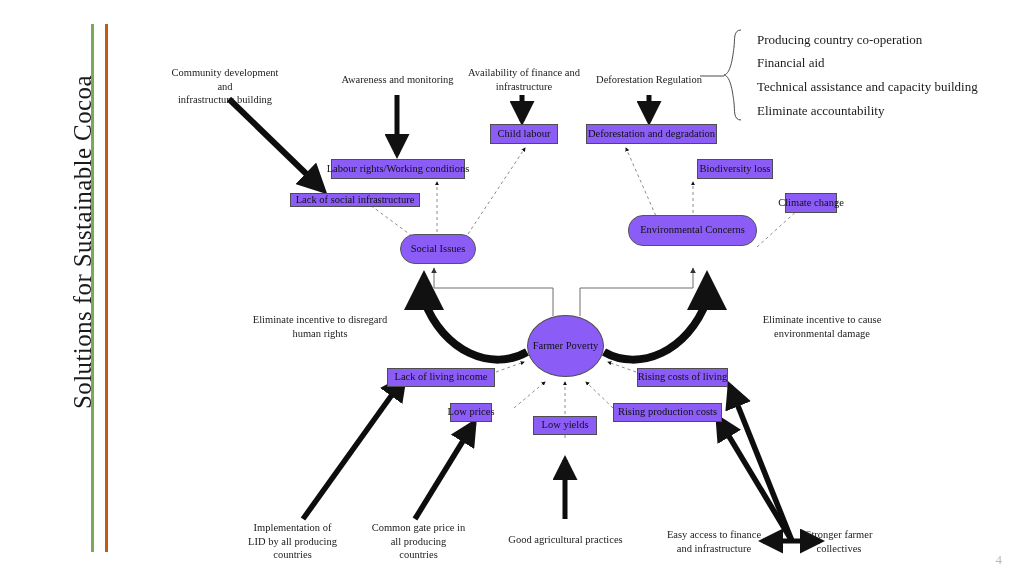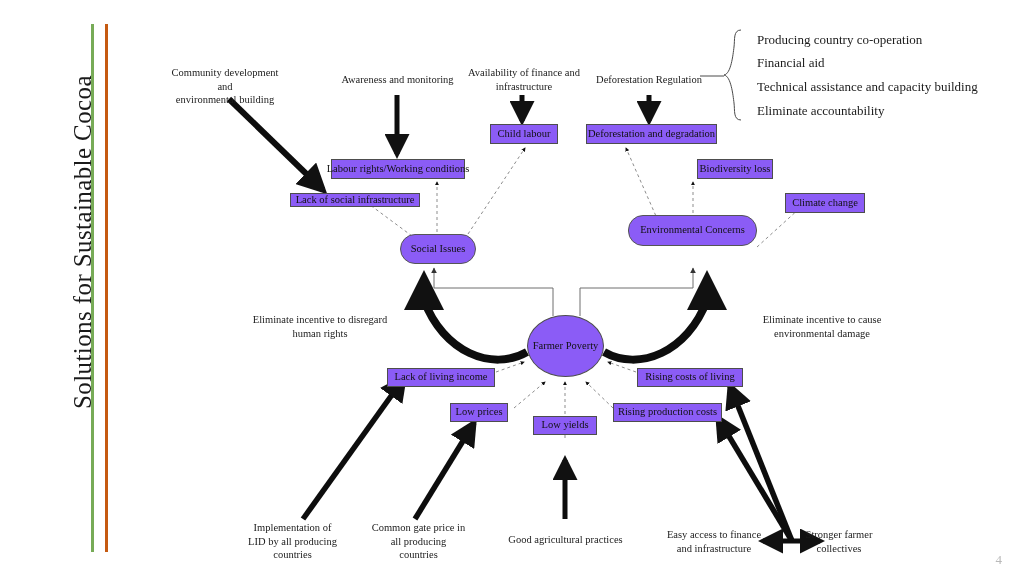--- a/index.html
+++ b/index.html
@@ -119,45 +119,45 @@
       <path d="M 415 519 L 474 423" stroke-width="5.5"></path>
       <path d="M 565 519 L 565 460" stroke-width="5"></path>
       <path d="M 792 541 L 718 418" stroke-width="5.5"></path>
       <path d="M 792 541 L 730 386" stroke-width="5.5"></path>
     </g>
 
     <path d="M 763 541 L 820 541" stroke="#0d0d0d" stroke-width="5" fill="none" marker-start="url(#tip)" marker-end="url(#tip)"></path>
   </svg>
 
   <div class="txt" style="left:164px;top:66px;width:122px;white-space:pre-line;">Community development and
-environmental building</div>
+infrastructure building</div>
   <div class="txt" style="left:335px;top:73px;width:125px;white-space:pre-line;">Awareness and monitoring</div>
   <div class="txt" style="left:466px;top:66px;width:116px;white-space:pre-line;">Availability of finance and
 infrastructure</div>
   <div class="txt" style="left:589px;top:73px;width:120px;white-space:pre-line;">Deforestation Regulation</div>
 
   <div class="brace-item" style="left:757px;top:33px;">Producing country co-operation</div>
   <div class="brace-item" style="left:757px;top:56px;">Financial aid</div>
   <div class="brace-item" style="left:757px;top:80px;">Technical assistance and capacity building</div>
   <div class="brace-item" style="left:757px;top:104px;">Eliminate accountability</div>
 
   <div class="node" style="left:331px;top:159px;width:134px;height:20px;">Labour rights/Working conditions</div>
   <div class="node" style="left:290px;top:193px;width:130px;height:14px;">Lack of social infrastructure</div>
   <div class="node" style="left:490px;top:124px;width:68px;height:20px;">Child labour</div>
   <div class="node" style="left:586px;top:124px;width:131px;height:20px;">Deforestation and degradation</div>
   <div class="node" style="left:697px;top:159px;width:76px;height:20px;">Biodiversity loss</div>
-  <div class="node" style="left:785px;top:193px;width:80px;height:20px;">Climate change</div>
+  <div class="node" style="left:785px;top:193px;width:52px;height:20px;">Climate change</div>
 
   <div class="node round" style="left:400px;top:234px;width:76px;height:30px;">Social Issues</div>
   <div class="node round" style="left:628px;top:215px;width:129px;height:31px;">Environmental Concerns</div>
   <div class="node circle" style="left:527px;top:315px;width:77px;height:62px;">Farmer Poverty</div>
 
   <div class="node" style="left:387px;top:368px;width:108px;height:19px;">Lack of living income</div>
-  <div class="node" style="left:637px;top:368px;width:106px;height:19px;">Rising costs of living</div>
-  <div class="node" style="left:450px;top:403px;width:58px;height:19px;">Low prices</div>
+  <div class="node" style="left:637px;top:368px;width:91px;height:19px;">Rising costs of living</div>
+  <div class="node" style="left:450px;top:403px;width:42px;height:19px;">Low prices</div>
   <div class="node" style="left:613px;top:403px;width:109px;height:19px;">Rising production costs</div>
   <div class="node" style="left:533px;top:416px;width:64px;height:19px;">Low yields</div>
 
   <div class="txt" style="left:248px;top:313px;width:144px;white-space:pre-line;">Eliminate incentive to disregard
 human rights</div>
   <div class="txt" style="left:750px;top:313px;width:144px;white-space:pre-line;">Eliminate incentive to cause
 environmental damage</div>
 
   <div class="txt" style="left:240px;top:521px;width:105px;white-space:pre-line;">Implementation of
 LID by all producing

